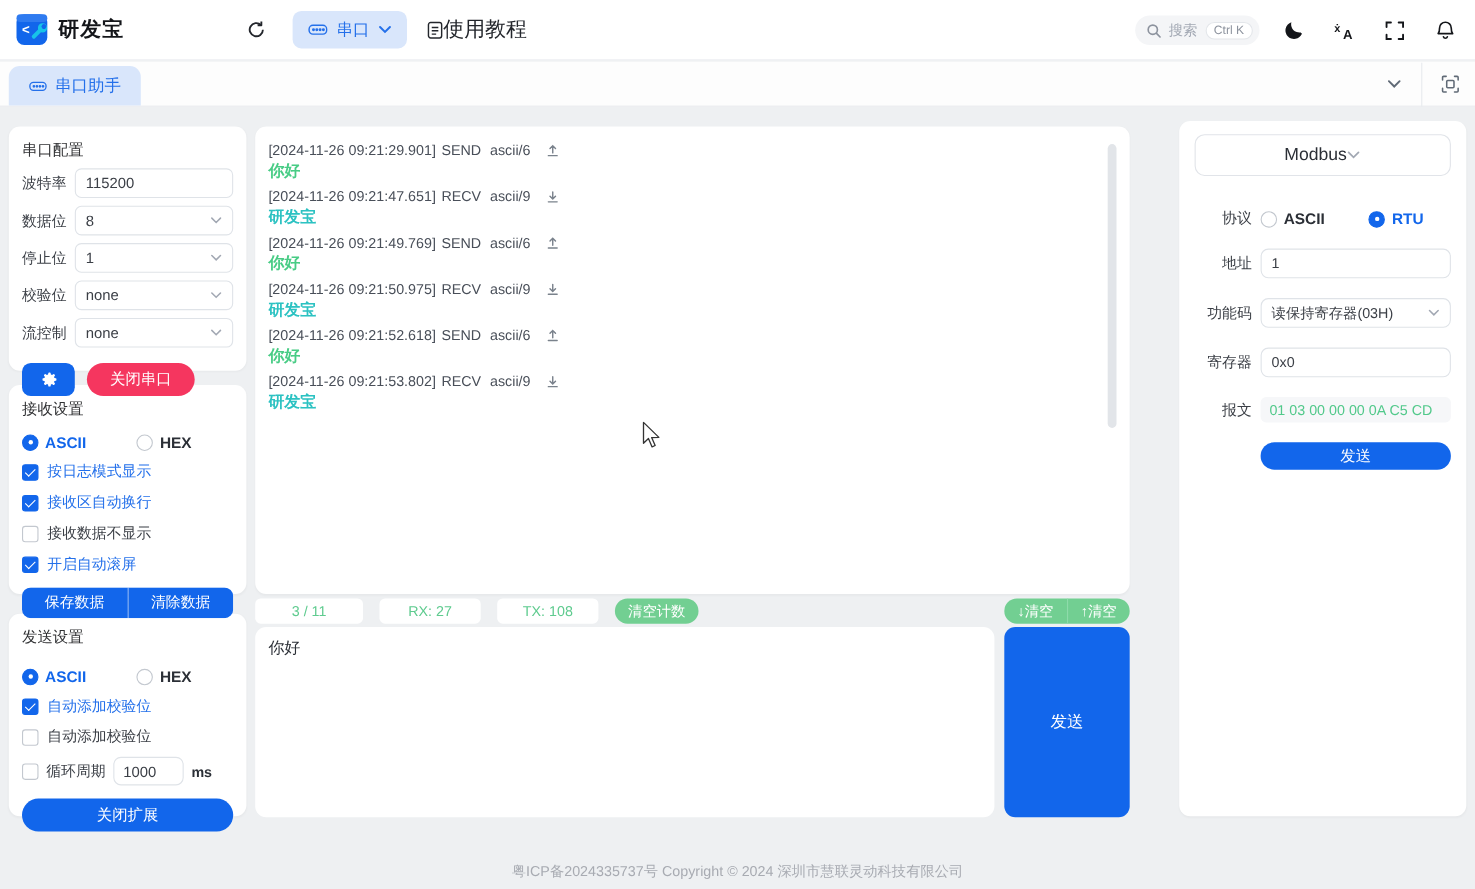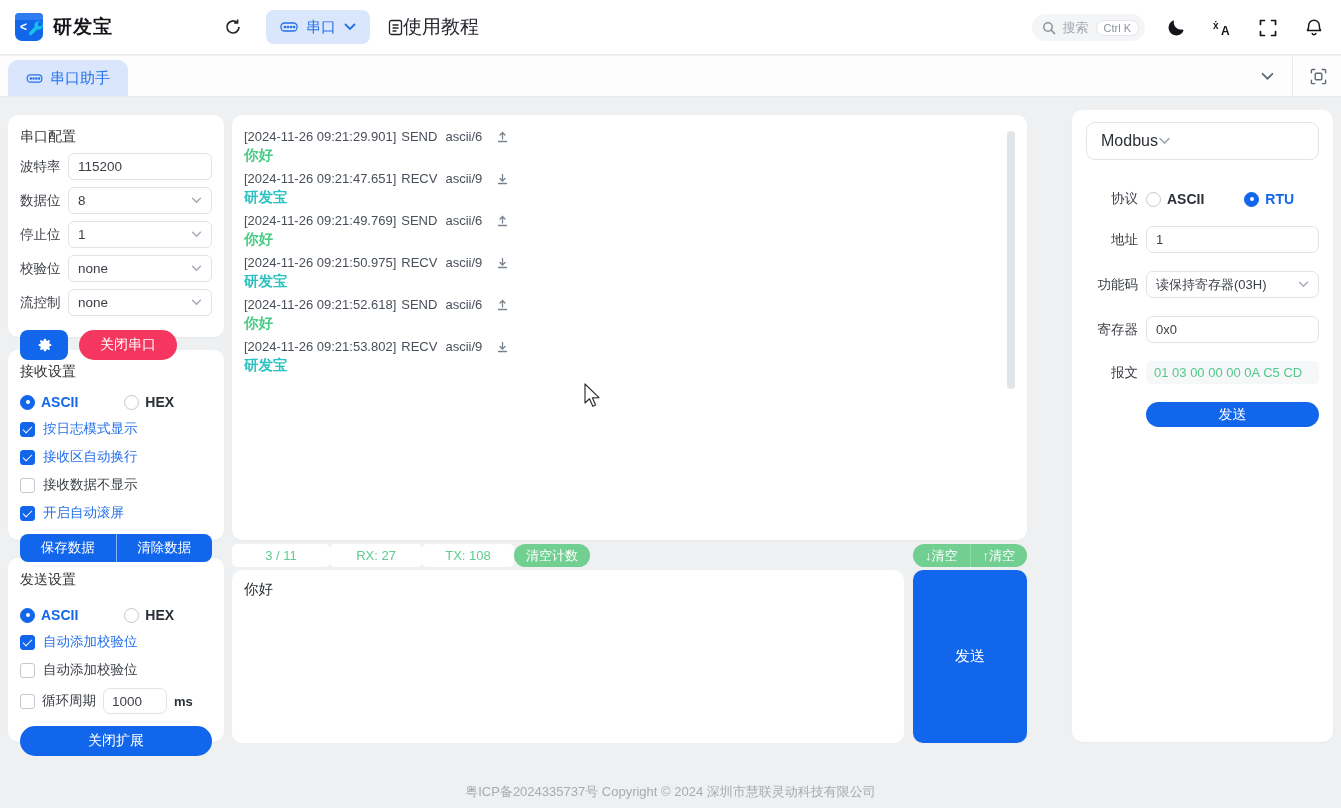--- a/index.html
+++ b/index.html
@@ -89,42 +89,42 @@
   .log-entry { margin-bottom:6px; }
   .log-head { font-size:13px; color:#494f59; display:flex; align-items:center; gap:5px; }
   .log-head .fmt { margin-left:3px; }
   .log-head .dl-ico { margin-left:10px; color:#7a828c; }
   .log-msg { font-size:14.5px; font-weight:bold; margin-top:2px; }
   .log-msg.send { color:#48cc85; }
   .log-msg.recv { color:#2cc2c2; }
   .scroll-thumb { position:absolute; right:12px; top:16px; width:8px; height:258px;
     background:#e2e5e9; border-radius:4px; cursor:grab; }
 
-  .status-row { display:flex; align-items:flex-end; margin-top:4px; height:23px; }
+  .status-row { display:flex; align-items:flex-end; margin-top:4px; height:23px; gap:15px; }
   .pill { background:#fff; border-radius:5px; height:23px; display:flex; align-items:center;
     justify-content:center; font-size:13px; color:#5fcb8f; }
   .pill.w1 { width:98px; } .pill.w2 { width:92px; } .pill.w3 { width:92px; }
   .green-btn { background:#72cf92; color:#fff; border-radius:12px; height:23px; padding:0 12px;
     display:flex; align-items:center; font-size:13px; cursor:pointer; }
   .clear-duo { margin-left:auto; display:flex; background:#72cf92; border-radius:12px; height:23px;
     width:114px; overflow:hidden; }
   .clear-duo > div { flex:1; color:#fff; font-size:13px; display:flex; align-items:center;
     justify-content:center; cursor:pointer; }
   .clear-duo > div:first-child { border-right:1px solid #8edbaa; }
 
   .send-row { display:flex; margin-top:3px; gap:9px; height:173px; }
   .send-input { flex:1; background:#fff; border-radius:10px; padding:10px 12px; font-size:14.5px;
     color:#2b2f36; cursor:text; }
   .send-btn { width:114px; background:#1266eb; border-radius:10px; color:#fff; font-size:15px;
     display:flex; align-items:center; justify-content:center; cursor:pointer; }
 
   
   .right-col { position:absolute; left:1072px; top:13px; width:261px; height:632px; padding:12px 14px; }
   .mb-select { height:38px; border:1px solid #e1e4e9; border-radius:9px; display:flex; align-items:center;
-    justify-content:flex-start; padding:0 14px; font-size:16px; color:#2b2f36; cursor:pointer; }
+    justify-content:center; padding:0 14px; font-size:16px; color:#2b2f36; cursor:pointer; }
   .mb-row { display:flex; align-items:center; margin-top:18px; }
   .mb-label { width:52px; flex:none; text-align:right; font-size:13.5px; color:#3b3f46; margin-right:8px; }
   .mb-ctrl { flex:1; height:27px; border:1px solid #dfe3e8; border-radius:7px; display:flex;
     align-items:center; padding:0 9px; font-size:13px; color:#3b3f46; cursor:text; }
   .mb-ctrl.sel { cursor:pointer; justify-content:space-between; }
   .mb-proto { display:flex; align-items:center; gap:6px; }
   .mb-msg { flex:1; background:#f6f7f9; border-radius:5px; padding:4px 8px; font-size:13px;
     color:#52c98b; }
   .mb-send { margin-top:18px; margin-left:60px; height:25px; background:#1266eb; border-radius:13px;
     color:#fff; font-size:14px; display:flex; align-items:center; justify-content:center; cursor:pointer; }

